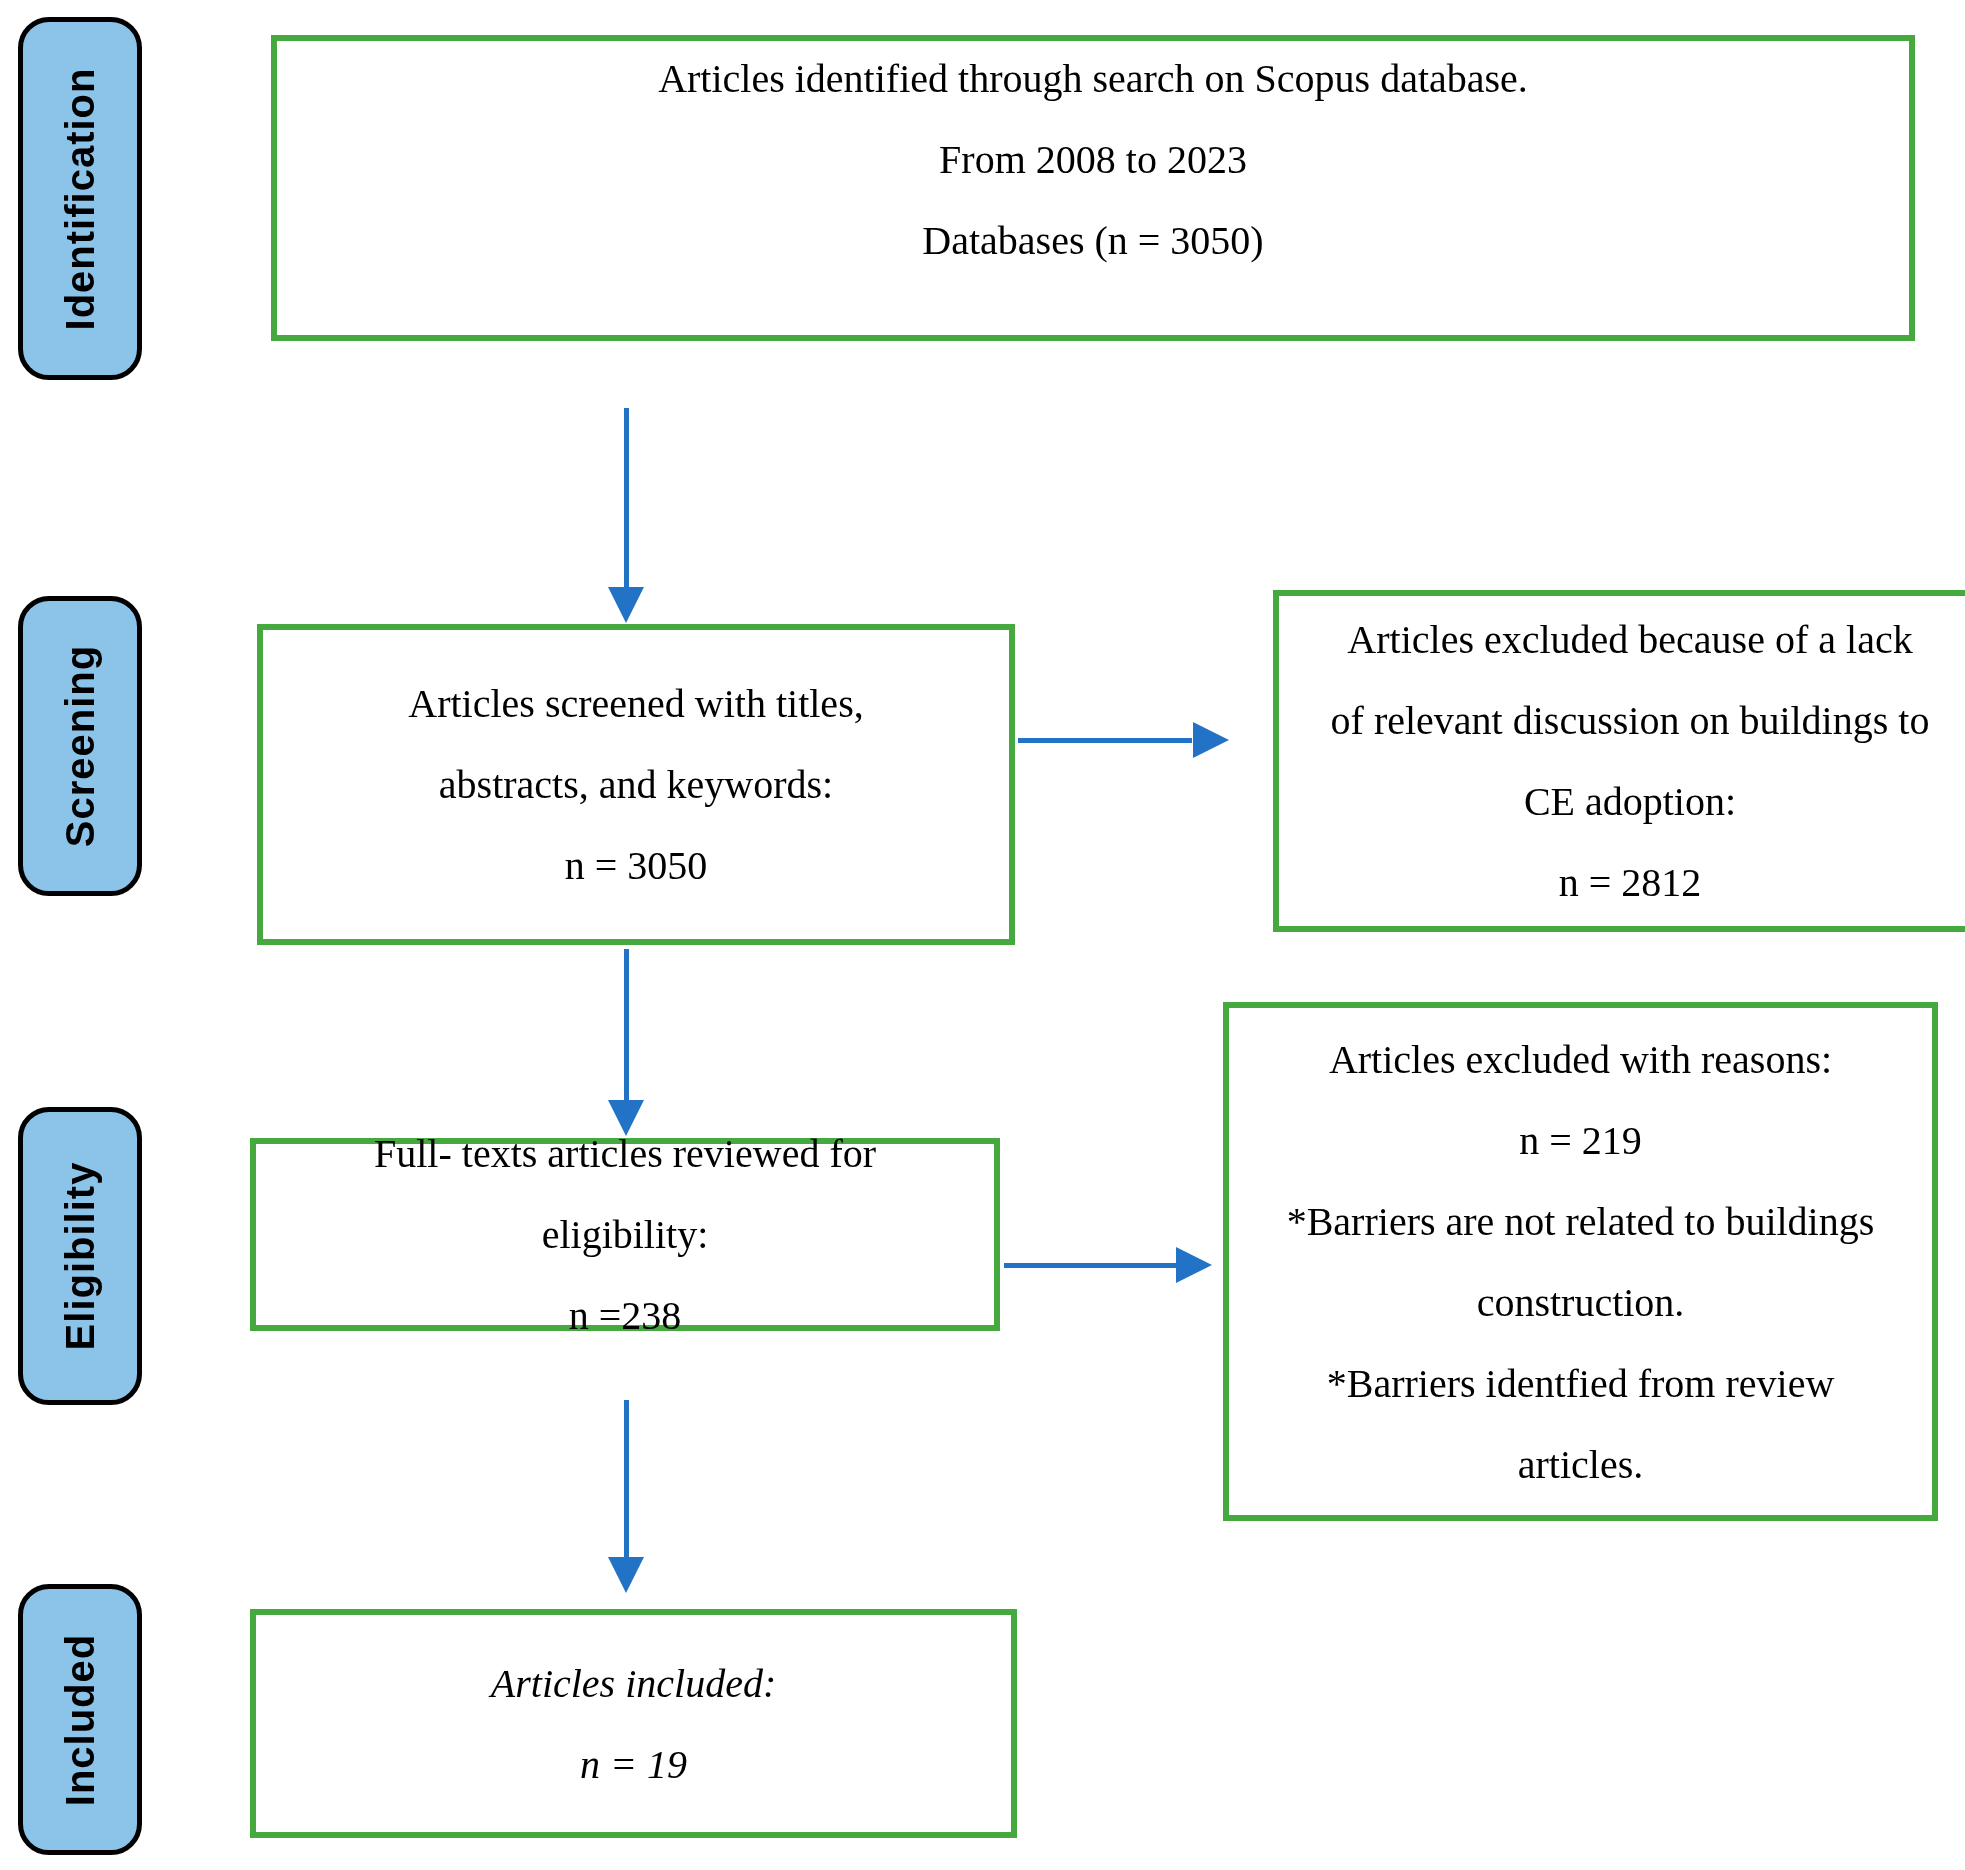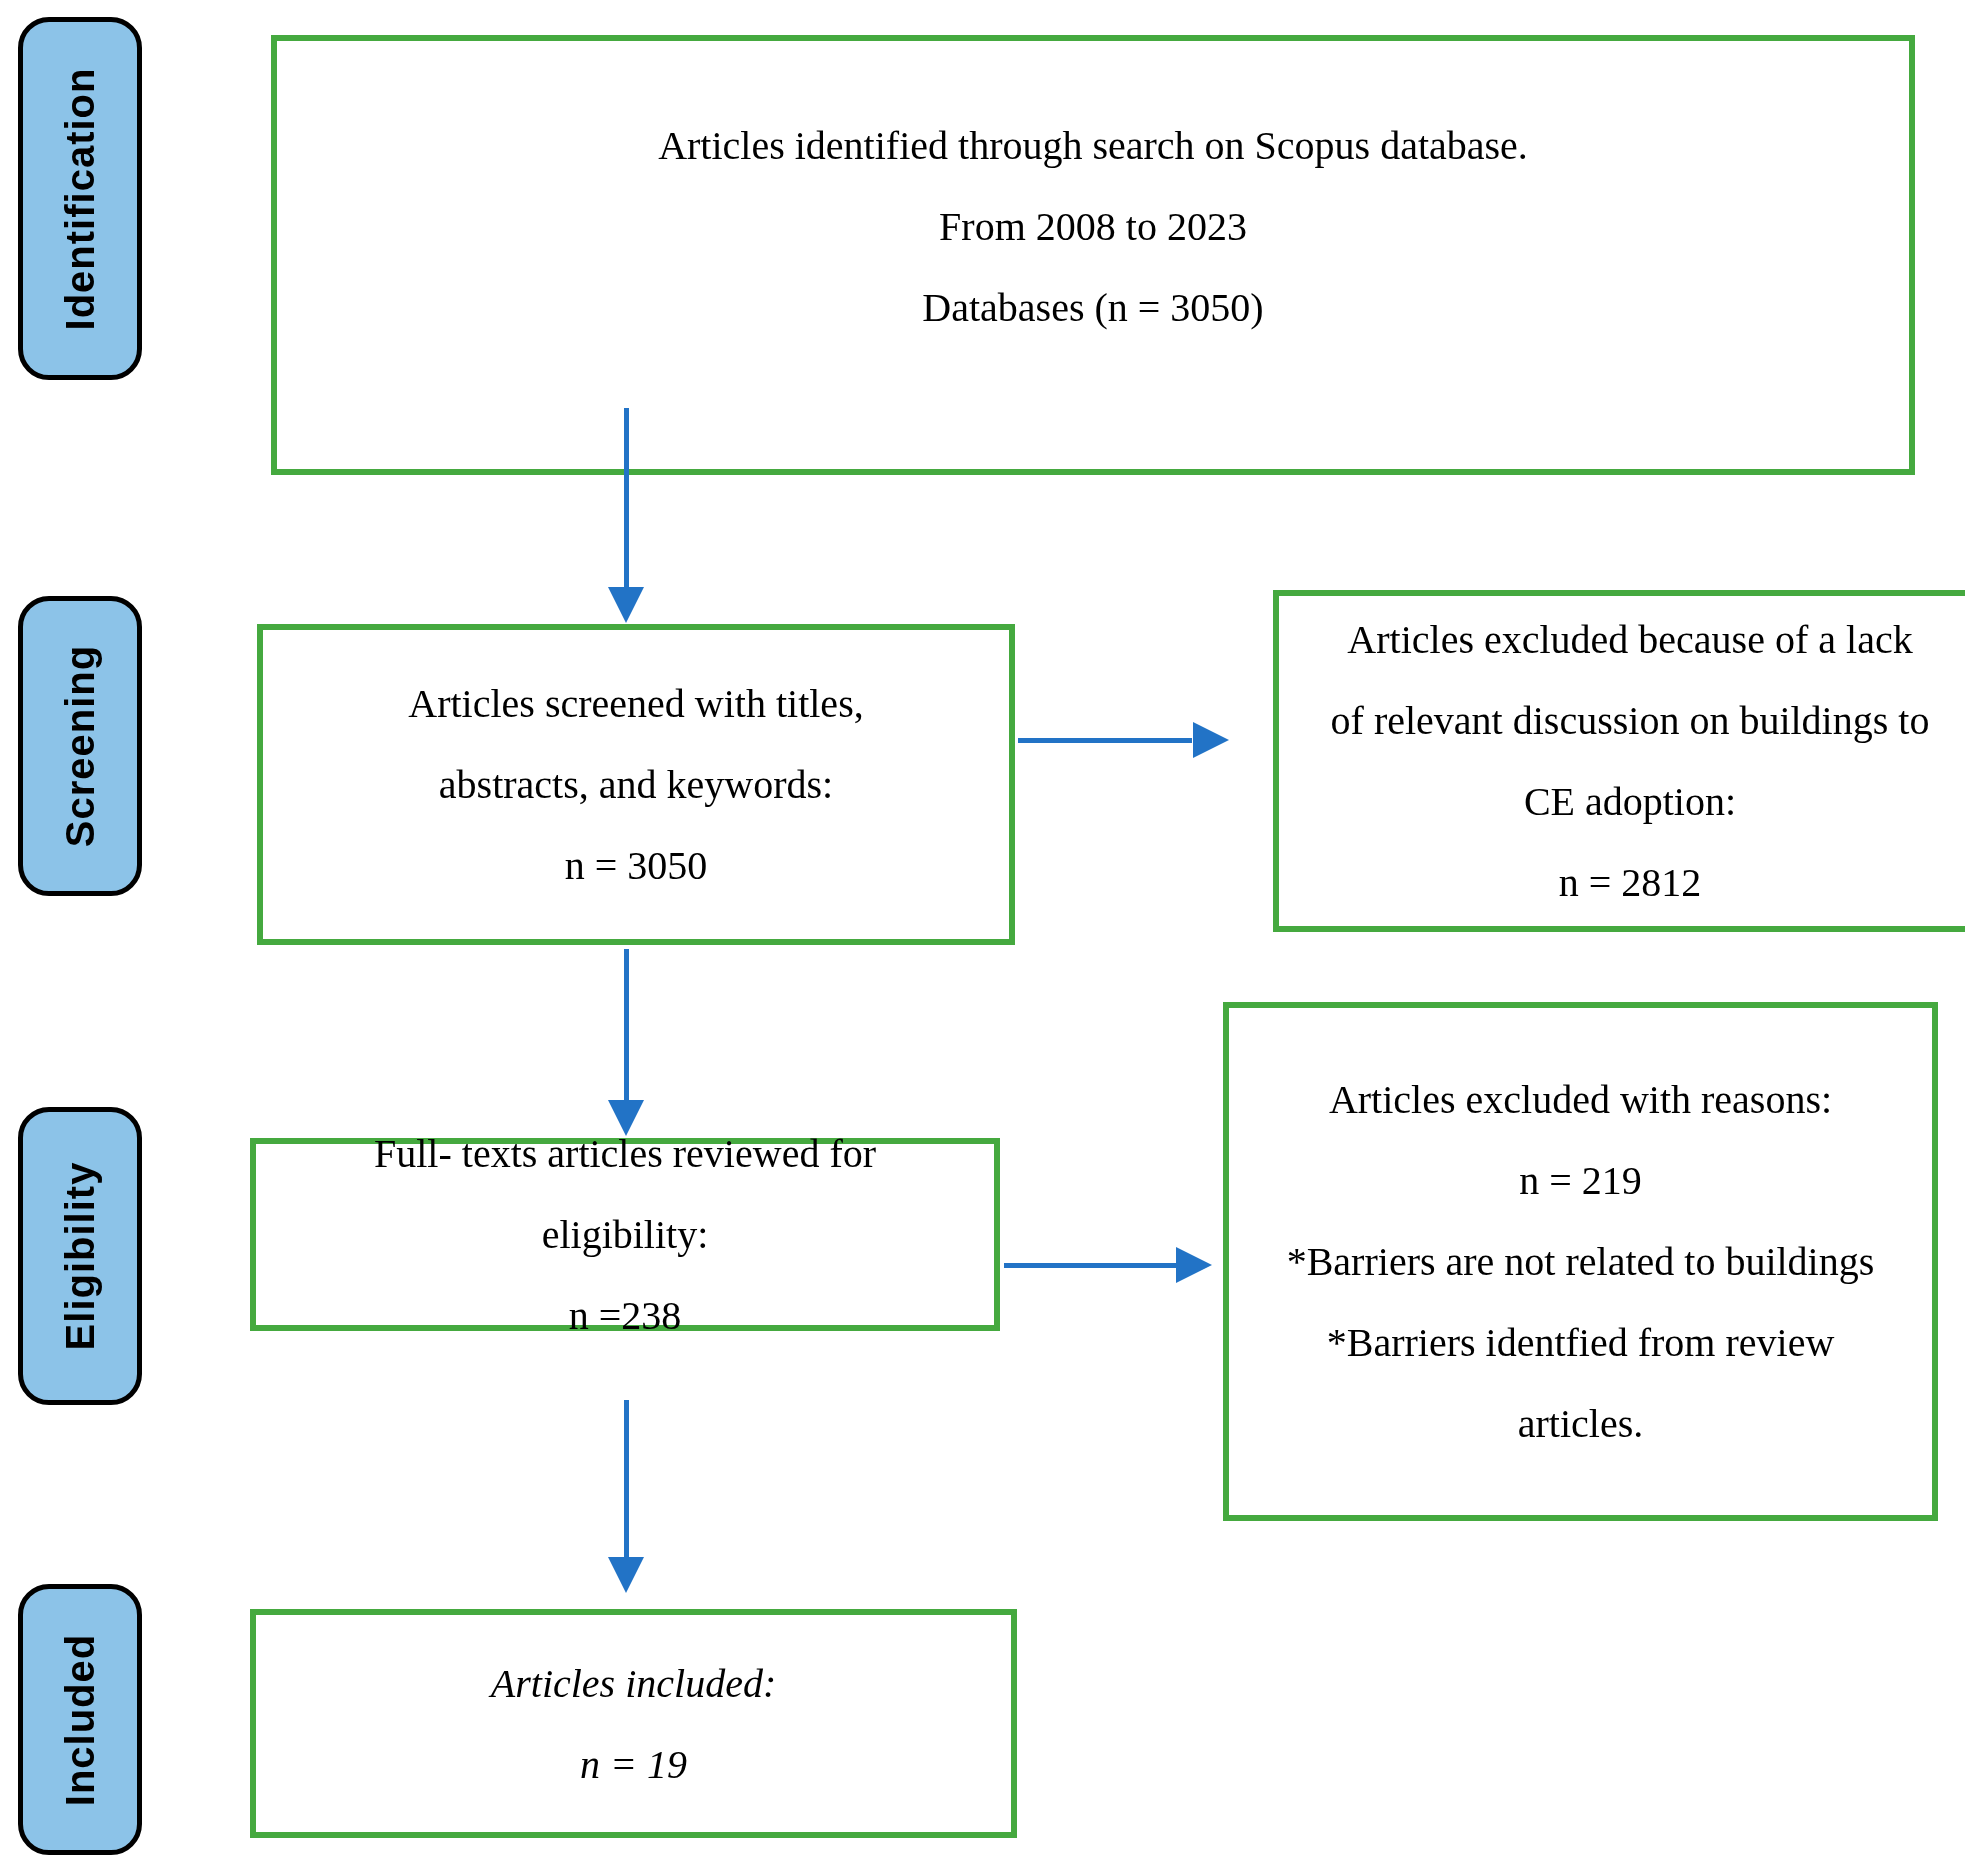--- a/index.html
+++ b/index.html
@@ -54,21 +54,21 @@
     flex-direction: column;
     justify-content: center;
     align-items: center;
     text-align: center;
   }
   .flowbox .line {
     line-height: 81px;
     font-size: 40px;
     white-space: nowrap;
   }
-  .box-identified          { left: 271px;  top: 35px;   width: 1644px; height: 440px; padding-bottom: 58px; }
+  .box-identified          { left: 271px;  top: 35px;   width: 1644px; height: 306px; padding-bottom: 58px; }
   .box-screened            { left: 257px;  top: 624px; width: 758px; height: 321px; }
   .box-excluded-screening  { left: 1228px; top: 590px; width: 714px; height: 342px; margin-left: 45px; }
   .box-eligibility         { left: 250px;  top: 1138px; width: 750px; height: 193px; }
   .box-excluded-eligibility{ left: 1223px; top: 1002px; width: 715px; height: 519px; font-family: Liberation Serif, serif; }
   .box-included            { left: 250px;  top: 1609px; width: 767px; height: 229px; font-style: italic; }
 
   
   .arrow-line-v {
     position: absolute;
     width: 4.8px;
@@ -144,20 +144,21 @@
   <div class="flowbox box-eligibility">
     <div class="line">Full- texts articles reviewed for</div>
     <div class="line">eligibility:</div>
     <div class="line">n =238</div>
   </div>
 
   <div class="flowbox box-excluded-eligibility">
     <div class="line">Articles excluded with reasons:</div>
     <div class="line">n = 219</div>
     <div class="line">*Barriers are not related to buildings</div>
+    <div class="line">construction.</div>
     <div class="line">*Barriers identfied from review</div>
     <div class="line">articles.</div>
   </div>
 
   <div class="flowbox box-included">
     <div class="line">Articles included:</div>
     <div class="line">n = 19</div>
   </div>
 
   <div>

